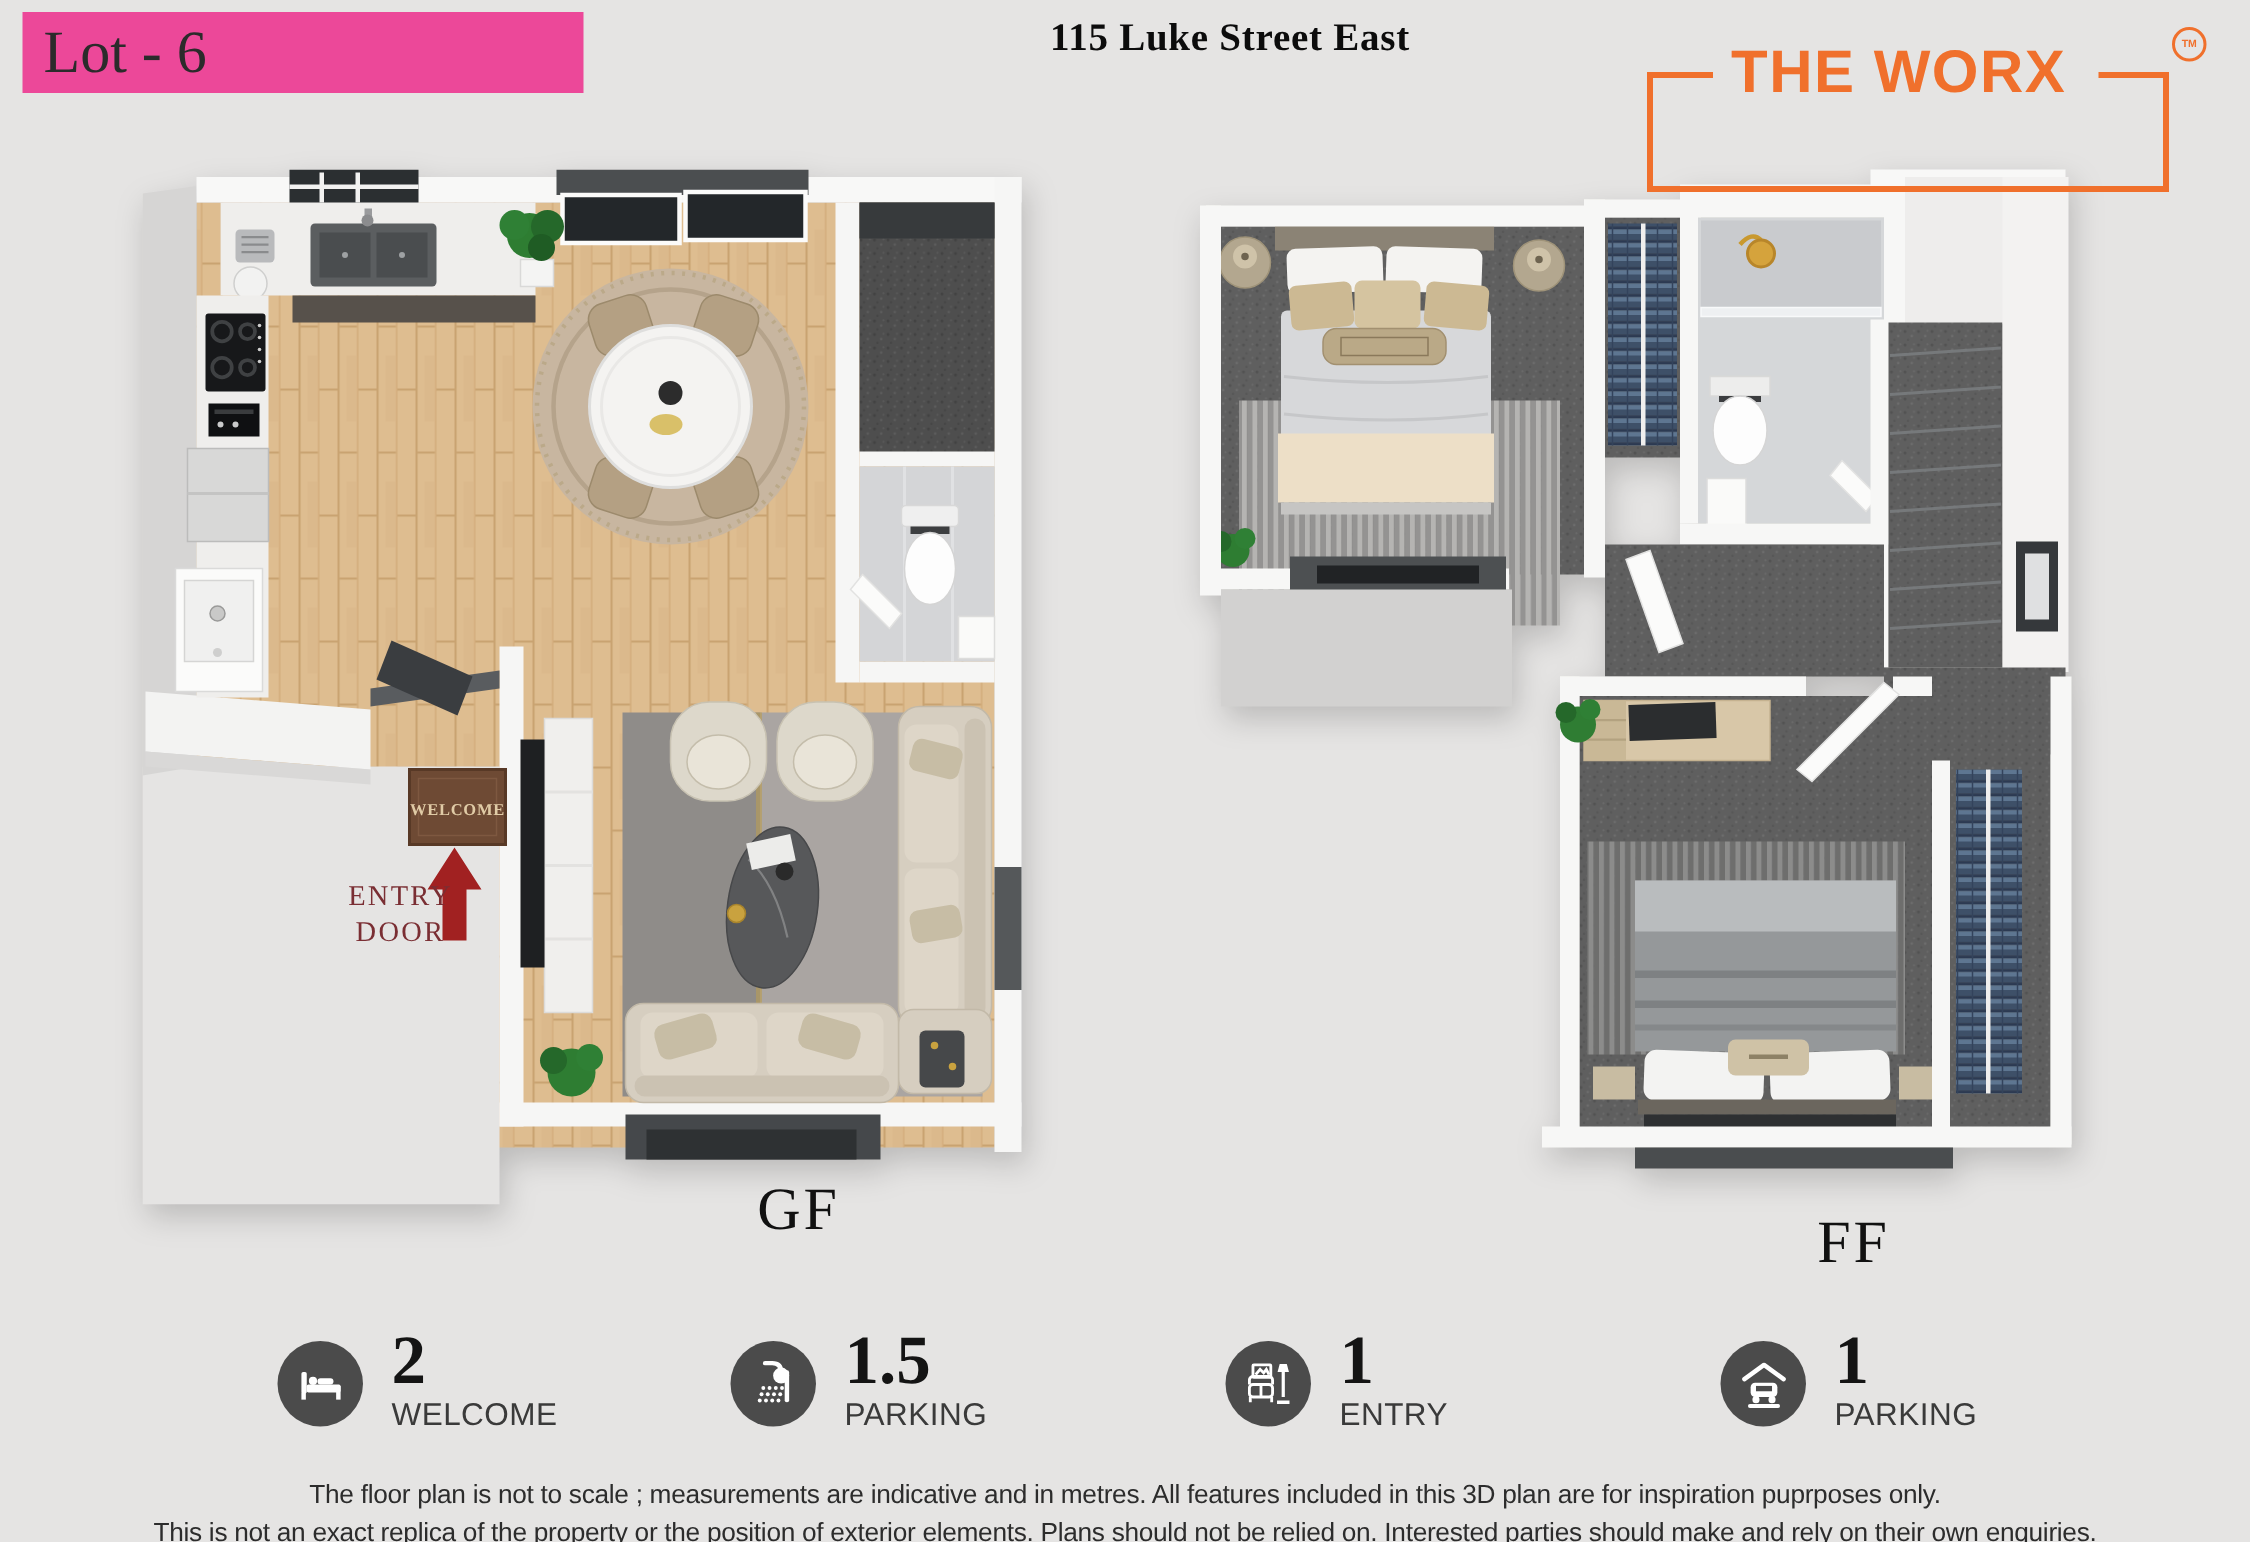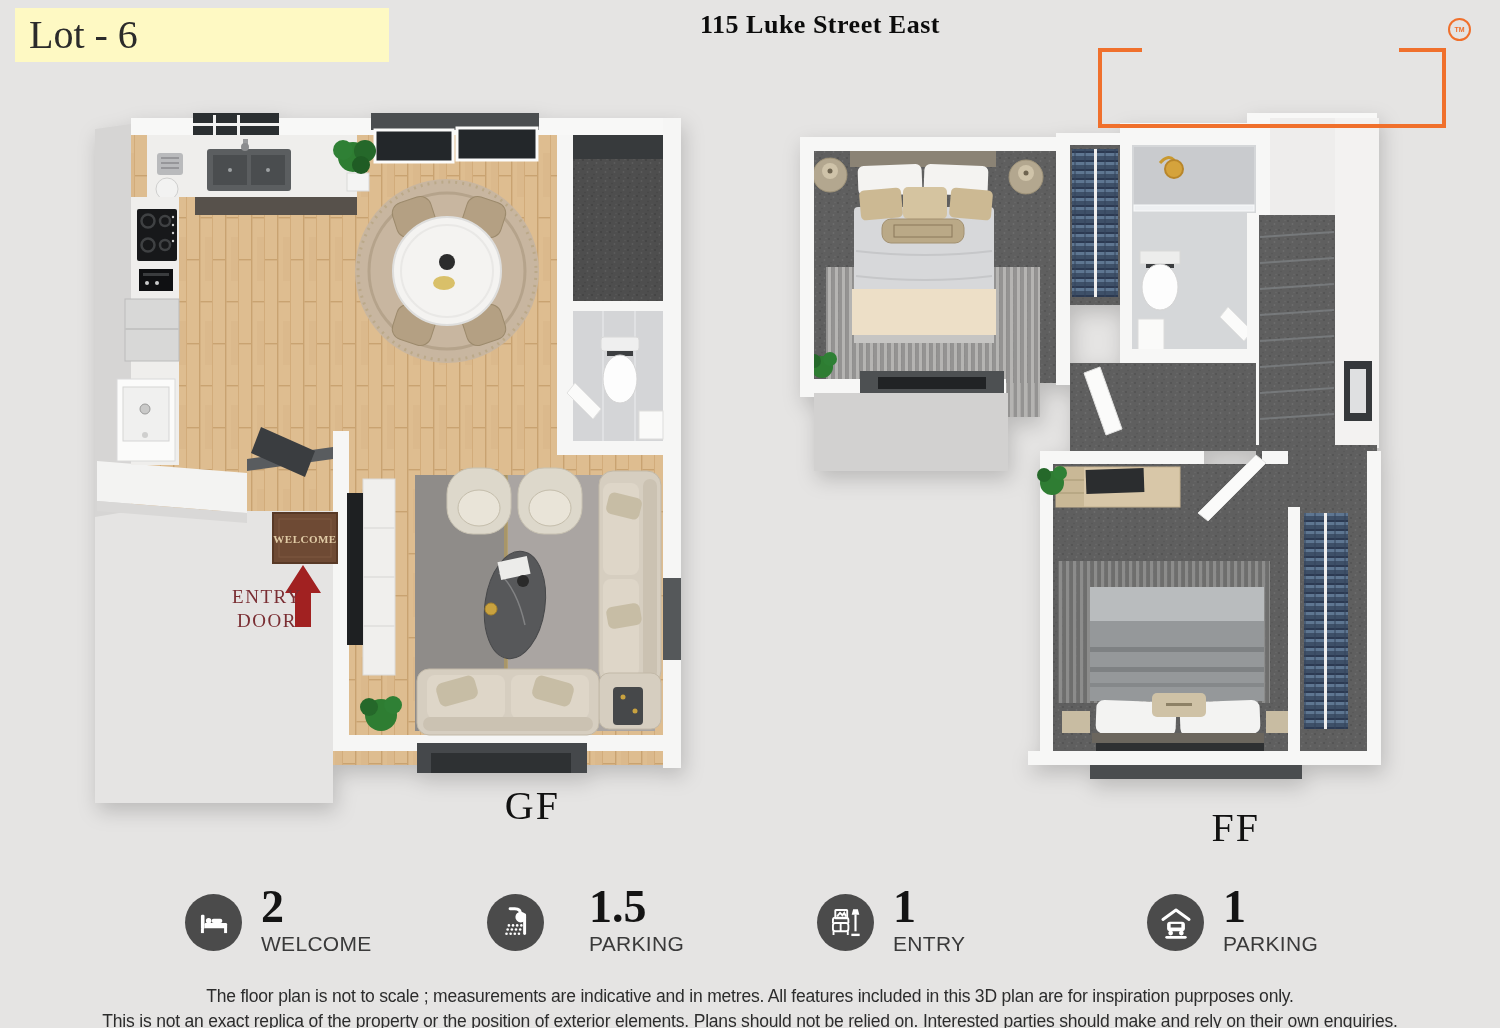--- a/index.html
+++ b/index.html
@@ -1,20 +1,20 @@
 <!DOCTYPE html>
 <html><head>
 <meta charset="utf-8">
 <style>
   html,body{margin:0;padding:0;}
   body{position:relative;width:1500px;height:1028px;background:#e5e4e3;overflow:hidden;
        font-family:"Liberation Sans",sans-serif;}
   .abs{position:absolute;}
   
-  .lot-box{left:15px;top:8px;width:374px;height:54px;background:#fef9c3;}
+  .lot-box{left:15px;top:8px;width:374px;height:54px;background:#ec4899;}
   .lot-text{font-family:"Liberation Serif",serif;font-size:40px;color:#2b2b2b;padding:3px 0 0 14px;}
   .title{left:540px;top:10px;width:560px;text-align:center;font-family:"Liberation Serif",serif;
          font-weight:bold;font-size:26px;color:#0c0c0c;letter-spacing:0.5px;}
   
   .logo{left:1096px;top:18px;width:390px;height:116px;z-index:30;}
   .logo-frame{position:absolute;left:2px;top:30px;width:340px;height:76px;
               border-left:4px solid #f0702c;border-right:4px solid #f0702c;border-bottom:4px solid #f0702c;}
   .logo-seg{position:absolute;height:4px;background:#f0702c;top:30px;}
   .seg-l{left:2px;width:44px;} .seg-r{left:303px;width:43px;}
   .logo-name{position:absolute;left:58px;top:8px;font-size:40px;font-weight:bold;color:#f0702c;letter-spacing:1px;}
@@ -43,20 +43,21 @@
 <div class="abs lot-box">
   <div class="lot-text">Lot - 6</div>
 </div>
 
 <div class="abs title">115 Luke Street East</div>
 
 <div class="abs logo">
   <div class="logo-frame"></div>
   <div class="logo-seg seg-l"></div>
   <div class="logo-seg seg-r"></div>
+  <div class="logo-name">THE WORX</div>
   <div class="logo-tm">TM</div>
 </div>
 
 <svg class="plan" style="left:95px;top:113px;" width="590" height="690" viewBox="0 0 590 690">
   <defs>
     <pattern id="wood" width="26" height="84" patternUnits="userSpaceOnUse">
       <rect width="26" height="84" fill="#debd90"></rect>
       <rect x="0" width="1.4" height="84" fill="#c9a371"></rect>
       <rect x="13" width="1" height="84" fill="#d2ac7b"></rect>
       <rect x="1.4" y="20" width="11.6" height="1.4" fill="#c9a371"></rect>
@@ -436,21 +437,21 @@
       <rect x="5" y="20.5" width="2.5" height="4"></rect>
       <rect x="24.5" y="17" width="2.5" height="7.5"></rect>
     </svg>
   </div>
   <div class="feat-text">
     <div class="feat-num">2</div>
     <div class="feat-label">WELCOME</div>
   </div>
 </div>
 
-<div class="feat" style="left:487px;gap:26px;">
+<div class="feat" style="left:487px;">
   <div class="feat-icon">
     <svg width="38" height="38" viewBox="0 0 32 32">
       <path d="M20,9 q0,-5 -5,-5 h-4" stroke="#ffffff" stroke-width="2.5" fill="none" stroke-linecap="round"></path>
       <circle cx="20" cy="11" r="4.5" fill="#ffffff"></circle>
       <g fill="#ffffff">
         <circle cx="10" cy="18" r="1.1"></circle>
           <circle cx="13.5" cy="18" r="1.1"></circle>
           <circle cx="17" cy="18" r="1.1"></circle>
           <circle cx="20.5" cy="18" r="1.1"></circle>
         <circle cx="9" cy="21.5" r="1.1"></circle>

